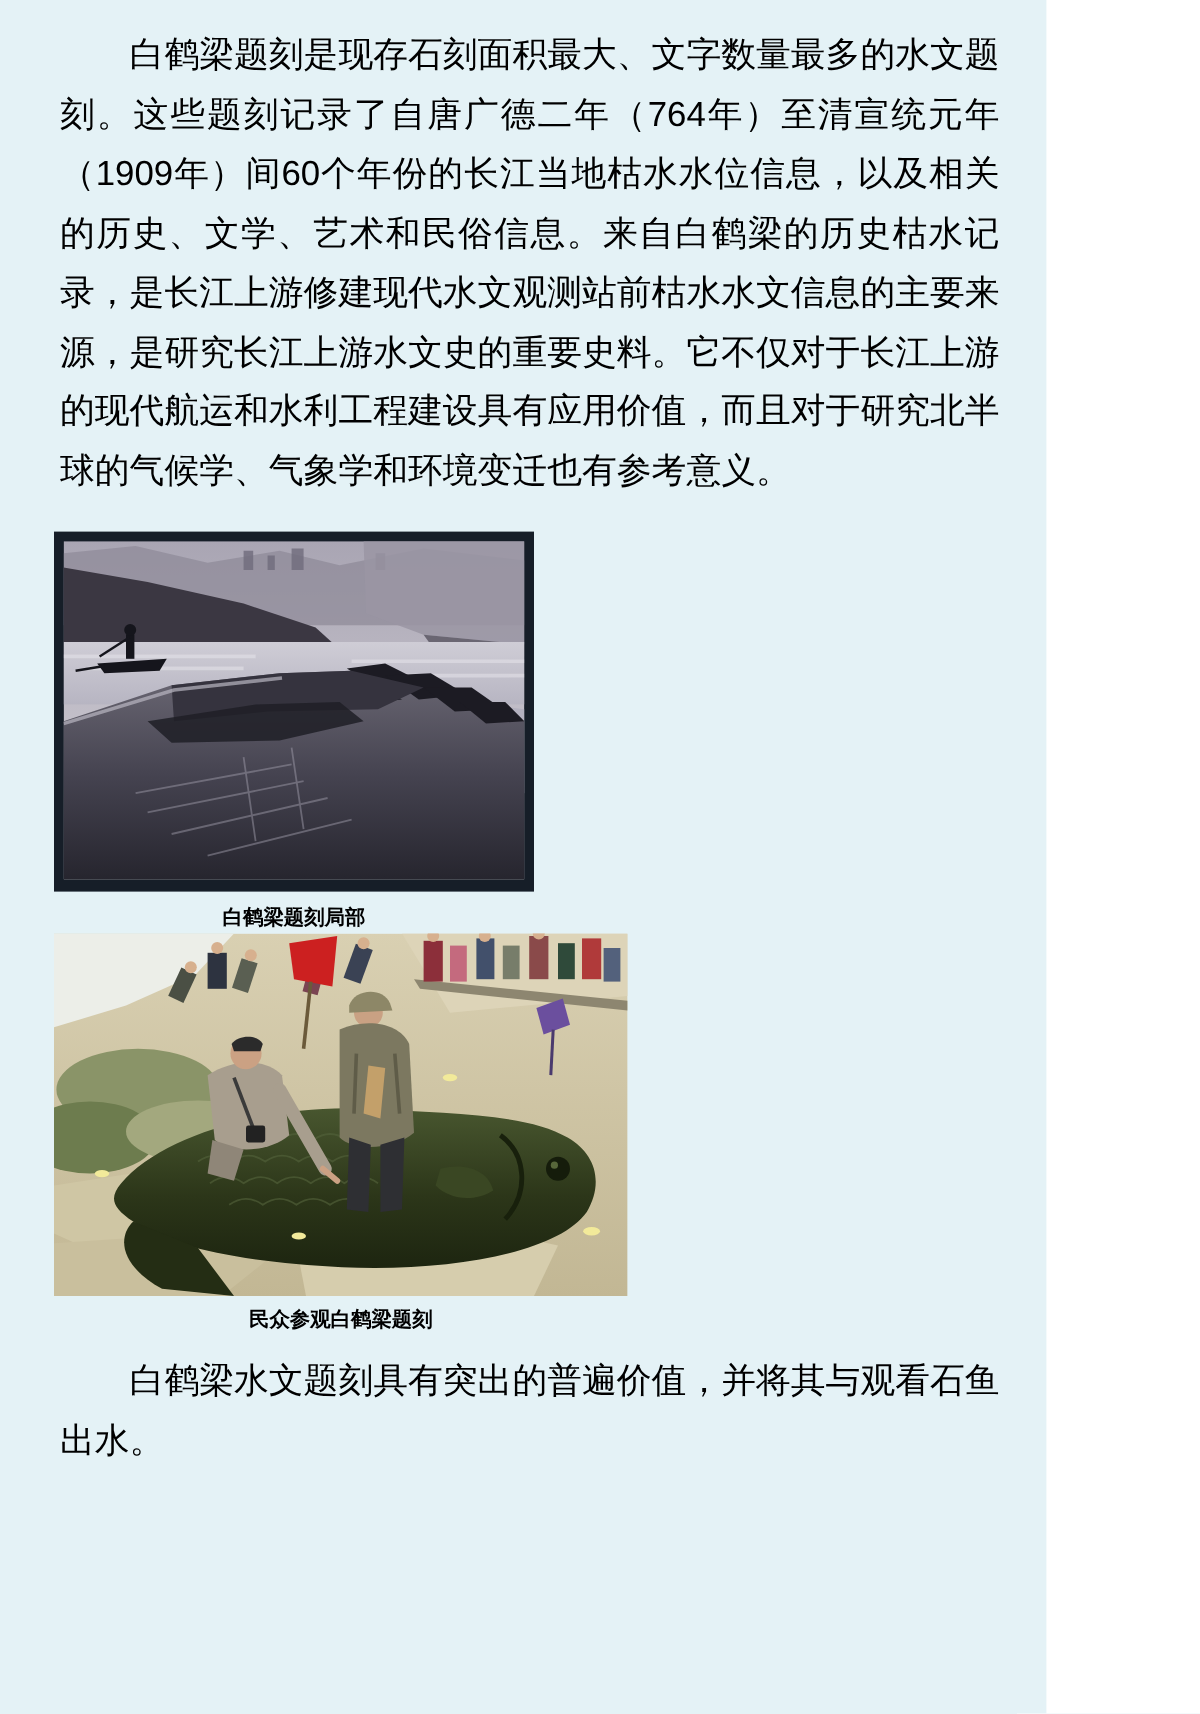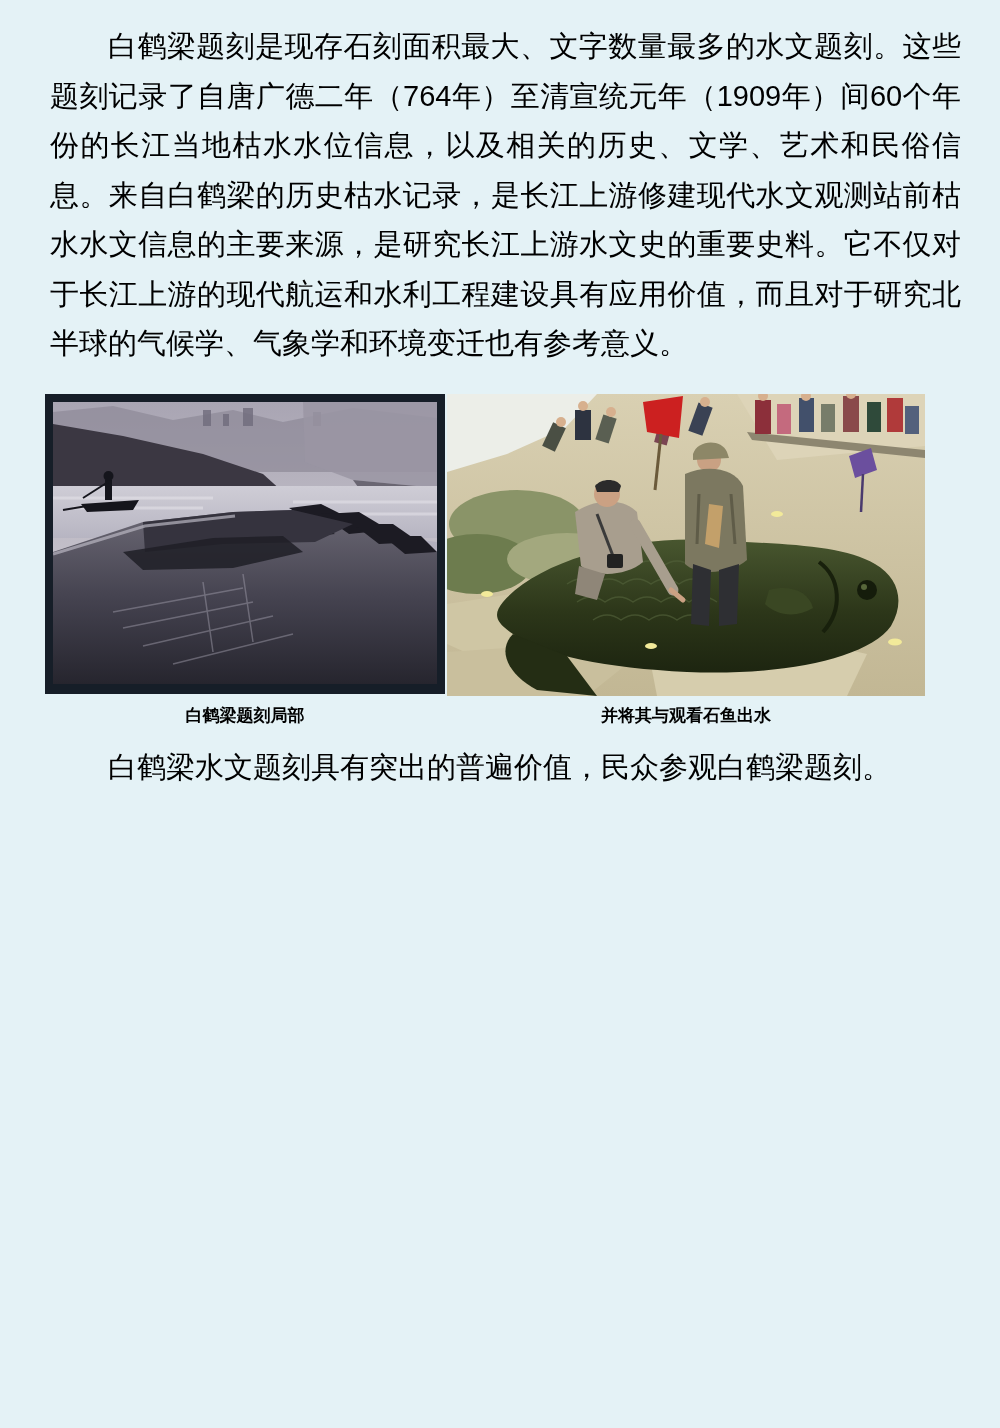--- a/index.html
+++ b/index.html
@@ -1,18 +1,18 @@
 <!DOCTYPE html>
 <html><head>
 <meta charset="utf-8">
 <style>
   html,body { margin:0; padding:0; }
   .page {
     position: relative;
-    width: 1000px;
+    width: 872px;
     height: 1428px;
     background: #e4f2f6;
     box-sizing: border-box;
     padding: 22px 39px 0 50px;
     overflow: hidden;
     font-family: "Liberation Sans", sans-serif;
     color: #000;
   }
   p.body-text {
     margin: 0;
@@ -22,20 +22,21 @@
     text-indent: 2em;
     color: #000;
     word-break: normal;
   }
   .figure-row {
     display: flex;
     align-items: flex-start;
     gap: 2px;
     margin: 25px 0 12px -5px;
     width: 890px;
+    flex-direction: column;
   }
   figure { margin: 0; padding: 0; }
   .photo-frame {
     width: 400px;
     height: 300px;
     background: #161e28;
     box-sizing: border-box;
     padding: 8px 8px 10px 8px;
   }
   .photo-frame svg { display:block; width:384px; height:282px; }
@@ -219,22 +220,22 @@
           <path d="M262,110 L258,150 L272,154 L276,112" fill="#c3a06a"></path>
         </g>
 
         <g fill="#f2ea9a">
           <ellipse cx="330" cy="120" rx="6" ry="3"></ellipse>
           <ellipse cx="448" cy="248" rx="7" ry="3.5"></ellipse>
           <ellipse cx="40" cy="200" rx="6" ry="3"></ellipse>
           <ellipse cx="204" cy="252" rx="6" ry="3"></ellipse>
         </g>
       </svg>
-      <figcaption>并将其与观看石鱼出水</figcaption>
+      <figcaption>民众参观白鹤梁题刻</figcaption>
     </figure>
 
   </div>
 
   <div class="after-figures">
-    <p class="body-text">白鹤梁水文题刻具有突出的普遍价值，民众参观白鹤梁题刻。</p>
+    <p class="body-text">白鹤梁水文题刻具有突出的普遍价值，并将其与观看石鱼出水。</p>
   </div>
 
 </div>
 
 </body></html>

